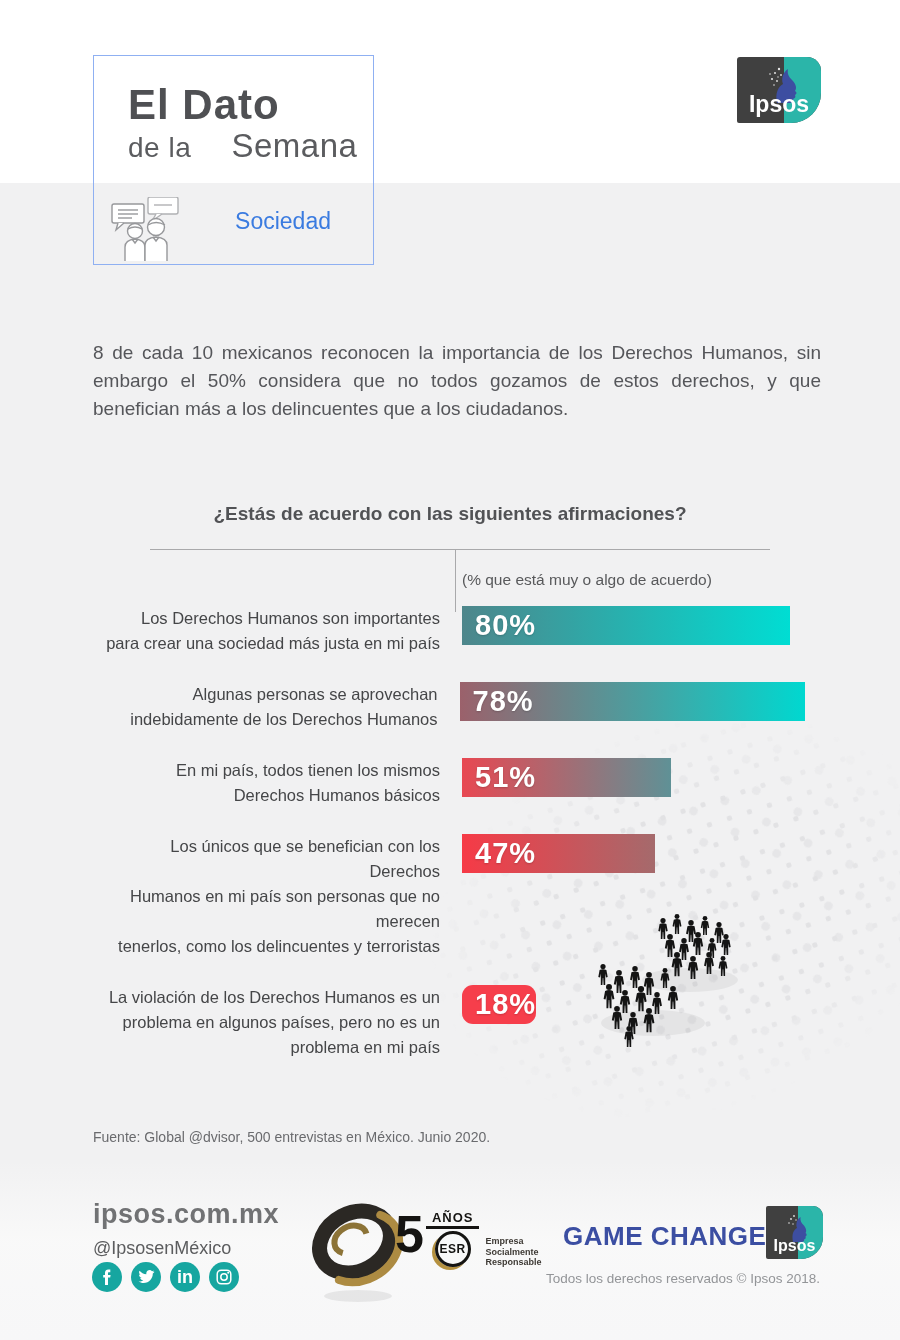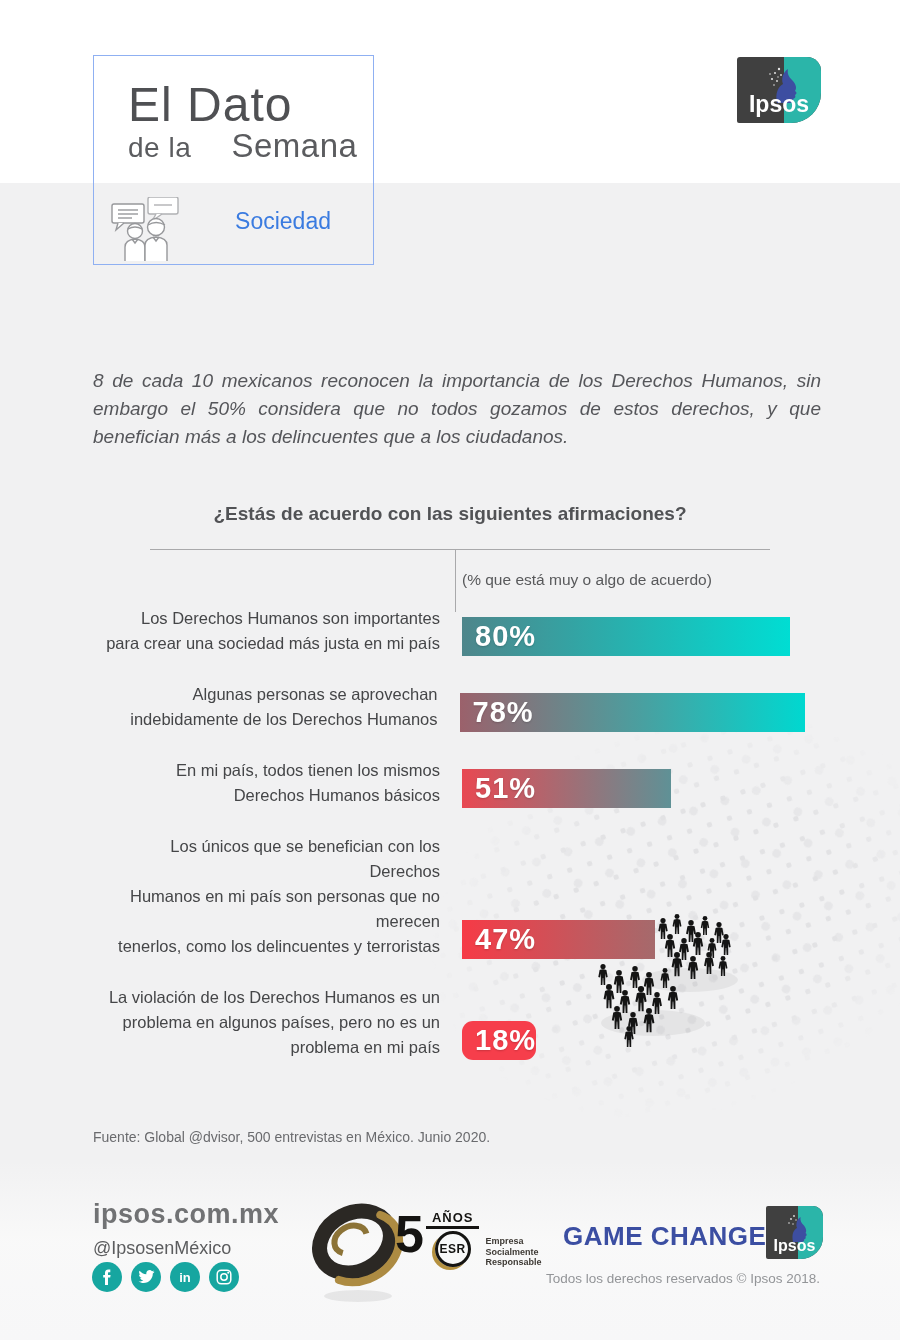--- a/index.html
+++ b/index.html
@@ -6,50 +6,50 @@
   .page{position:relative;width:900px;height:1340px;background:#F1F1F2;
         font-family:"Liberation Sans",sans-serif;overflow:hidden;color:#58595B;}
 
   
   .band-white{position:absolute;left:0;top:0;width:900px;height:183px;background:#FFFFFF;}
 
   
   .header-box{position:absolute;left:93px;top:55px;width:281px;height:210px;
               border:1px solid #8FB0F2;box-sizing:border-box;}
   .brand{position:absolute;left:34px;top:26px;color:#4F5053;}
-  .brand-line1{font-size:48px;font-weight:400;letter-spacing:1px;line-height:46px;}
+  .brand-line1{font-size:42px;font-weight:700;letter-spacing:1px;line-height:46px;}
   .brand-line2{font-size:28px;font-weight:300;letter-spacing:.5px;line-height:36px;color:#5B5C5F;}
   .brand-line2 .big{font-size:33px;margin-left:32px;}
   .cat-icon{position:absolute;left:10px;bottom:3px;}
   .category{position:absolute;right:42px;top:152px;font-size:23px;color:#3A7BE0;}
 
   
   .ipsos-logo{position:absolute;overflow:hidden;background:#404040;}
   .ipsos-logo.lg{left:737px;top:57px;width:84px;height:66px;border-radius:3px 14px 30px 2px;}
   .ipsos-logo.sm{left:766px;top:1206px;width:57px;height:53px;border-radius:2px 10px 22px 2px;}
   .ipsos-logo .teal-half{position:absolute;right:0;top:0;width:44%;height:100%;background:#2BB5A9;}
   .ipsos-logo svg{position:absolute;left:0;top:0;}
   .ipsos-logo .logo-word{position:absolute;left:0;right:0;bottom:4px;text-align:center;
       color:#fff;font-weight:bold;}
   .ipsos-logo.lg .logo-word{font-size:23px;bottom:5px;}
   .ipsos-logo.sm .logo-word{font-size:16px;bottom:4px;}
 
   
-  .intro{position:absolute;left:93px;top:348px;width:728px;font-size:19px;line-height:28px;
-         text-align:justify;color:#55565A;font-style:italic;}
+  .intro{position:absolute;left:93px;top:320px;width:728px;font-size:19px;line-height:28px;
+         text-align:justify;color:#55565A;}
 
   
   .chart-title{position:absolute;left:0;top:503px;width:900px;text-align:center;
                font-size:19px;font-weight:bold;color:#515255;}
   .chart-rule{position:absolute;left:150px;top:549px;width:620px;height:1px;background:#A9A9AB;}
   .chart-vline{position:absolute;left:455px;top:549px;width:1px;height:63px;background:#A9A9AB;}
   .chart-subtitle{position:absolute;left:462px;top:571px;font-size:15.5px;color:#58595B;}
 
   .rows{position:absolute;left:105px;top:606px;width:700px;}
-  .row{display:flex;align-items:flex-end;margin-bottom:26px;}
+  .row{display:flex;align-items:flex-start;margin-bottom:26px;}
   .row-label{width:335px;margin-right:22px;text-align:right;font-size:16.5px;
              line-height:25px;color:#454648;white-space:pre-line;}
   .bar{height:39px;display:flex;align-items:center;box-sizing:border-box;padding-left:13px;}
   .bar-value{color:#fff;font-weight:bold;font-size:29px;letter-spacing:1px;
              text-shadow:0 1px 2px rgba(0,0,0,.18);}
 
   
   .dots{position:absolute;left:370px;top:660px;width:620px;height:520px;
         transform:rotate(-18deg);pointer-events:none;
         background-image:
@@ -66,21 +66,21 @@
 
   
   .footer-bg{position:absolute;left:0;top:1160px;width:900px;height:180px;
      background:linear-gradient(180deg,rgba(250,250,250,0) 0%,rgba(250,250,250,.85) 45%,#f7f7f8 100%);}
   .website{position:absolute;left:93px;top:1199px;font-size:27px;font-weight:bold;
            color:#717274;letter-spacing:.5px;}
   .handle{position:absolute;left:93px;top:1238px;font-size:18px;color:#5B5C5E;}
   .socials{position:absolute;left:92px;top:1262px;display:flex;gap:9px;}
   .soc{width:30px;height:30px;border-radius:50%;background:#16A6A0;display:flex;
        align-items:center;justify-content:center;color:#fff;}
-  .soc .in-txt{font-size:13px;font-weight:bold;color:#fff;}
+  .soc .in-txt{font-size:18px;font-weight:bold;color:#fff;}
 
   .esr-wrap{position:absolute;left:300px;top:1192px;width:250px;height:120px;}
   .esr-badge{position:absolute;left:95px;top:18px;display:flex;align-items:flex-start;}
   .esr-five{font-size:52px;font-weight:bold;color:#151412;line-height:48px;}
   .esr-mid{margin-left:2px;display:flex;flex-direction:column;align-items:center;}
   .esr-anios{font-size:13px;font-weight:bold;color:#151412;letter-spacing:1px;border-bottom:3px solid #151412;padding:0 6px 1px 6px;}
   .esr-circle{margin-top:2px;width:36px;height:36px;border-radius:50%;border:3px solid #151412;
       box-shadow:-3px 3px 0 #B5913F;display:flex;align-items:center;justify-content:center;box-sizing:border-box;}
   .esr-circle span{font-size:12px;font-weight:bold;color:#151412;letter-spacing:.5px;}
   .esr-tag{margin-left:6px;margin-top:26px;font-size:9px;font-weight:bold;color:#3E3A35;

